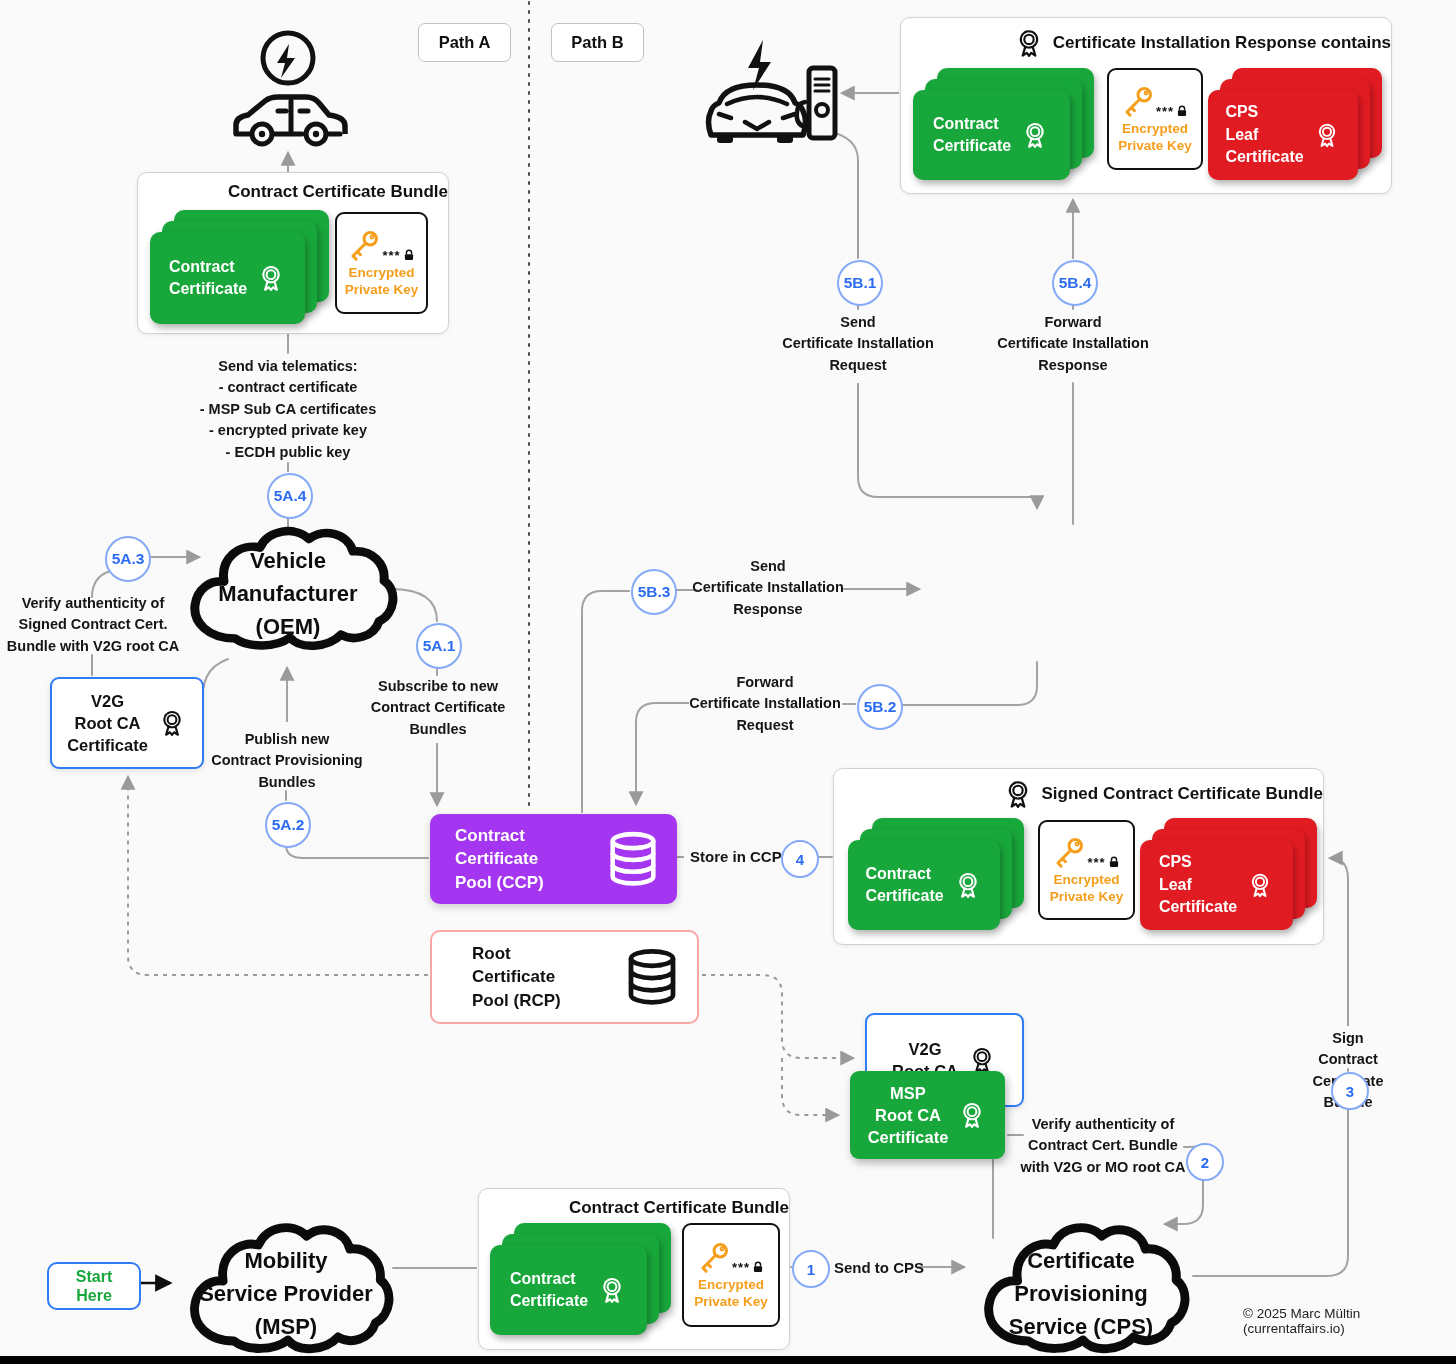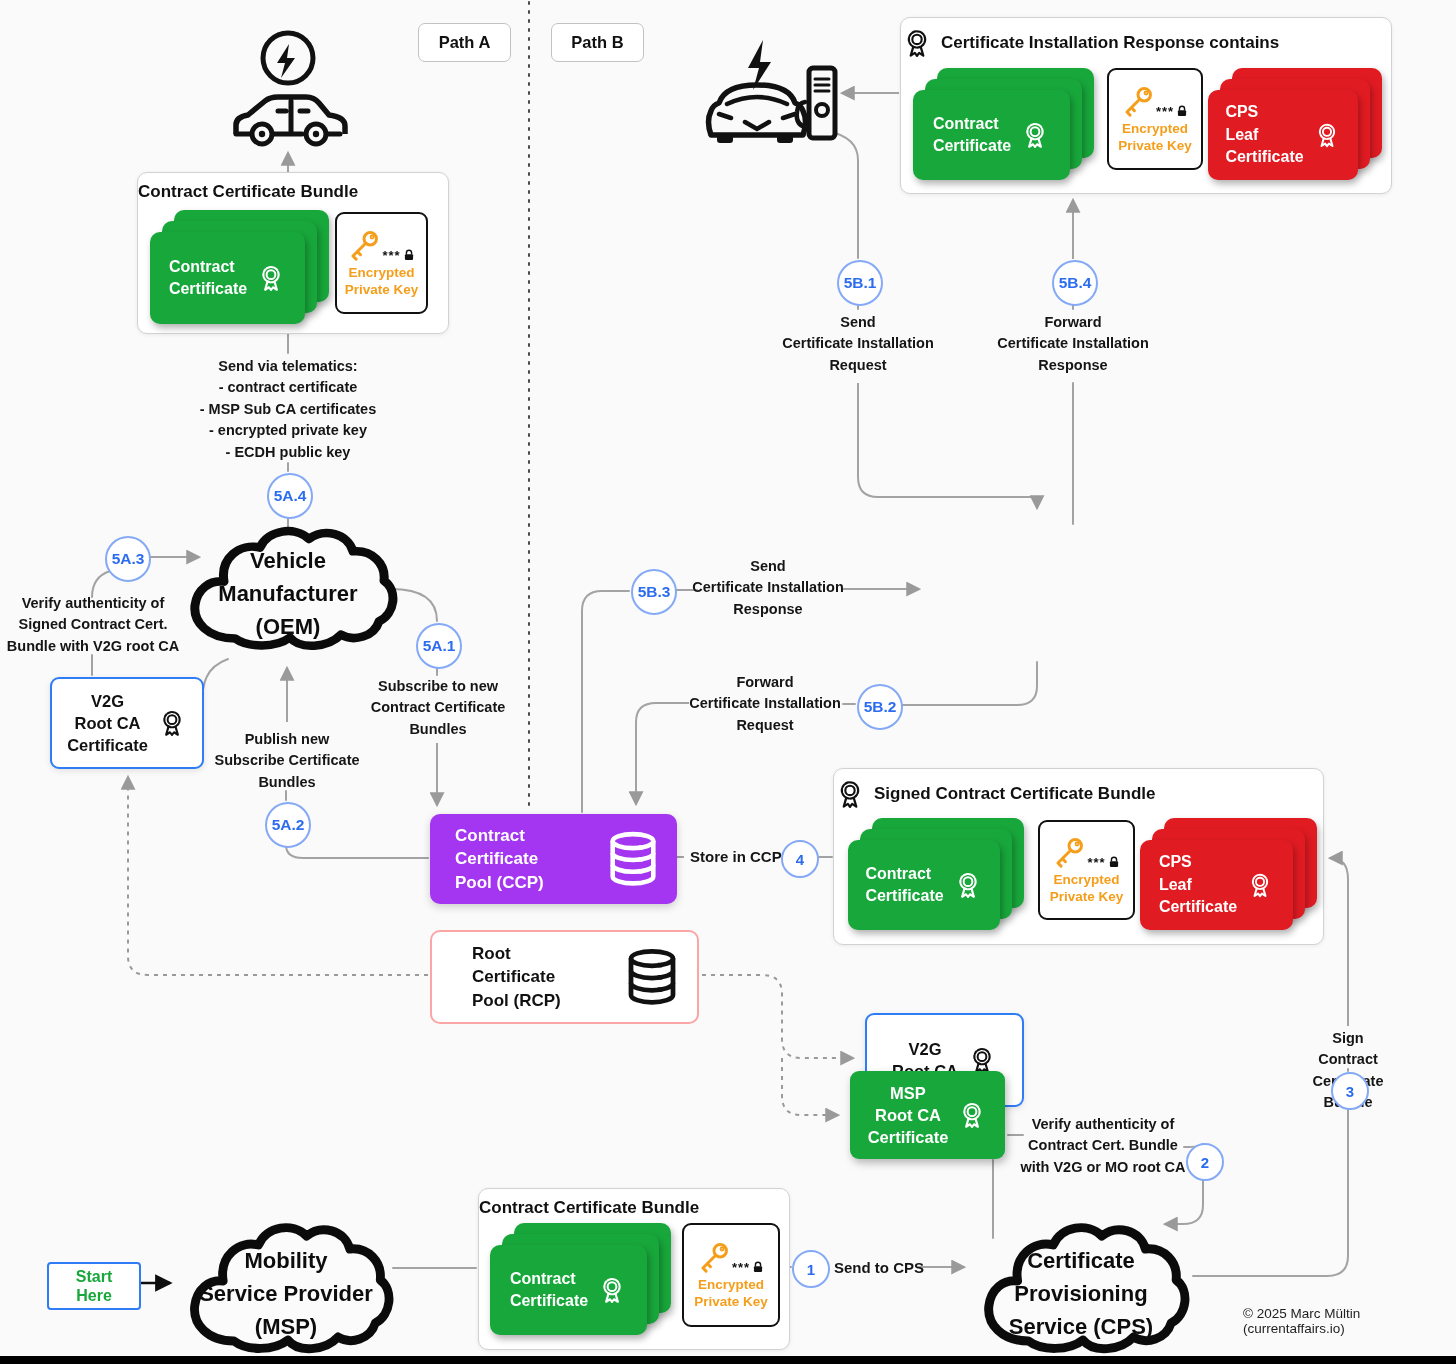--- a/index.html
+++ b/index.html
@@ -15,21 +15,21 @@
   .plabel{position:absolute;z-index:2;background:#fff;border:1.5px solid #c2c2c2;border-radius:7px;
           display:flex;align-items:center;justify-content:center;font-weight:700;font-size:16.5px;color:#111;}
   
   .stepc{position:absolute;z-index:3;background:#fff;border:2px solid #84a9f6;border-radius:50%;
          color:#2b6cf0;font-weight:700;display:flex;align-items:center;justify-content:center;}
   .big{width:42px;height:42px;font-size:15.5px;}
   .small{width:34px;height:34px;font-size:15px;}
   
   .bbox{position:absolute;z-index:2;background:#fff;border:1.5px solid #d2d2d2;border-radius:10px;
         box-shadow:0 1px 4px rgba(0,0,0,.07);}
-  .btitle{position:absolute;top:9px;left:0;right:0;display:flex;align-items:center;justify-content:flex-start;
+  .btitle{position:absolute;top:9px;left:0;right:0;display:flex;align-items:center;justify-content:flex-end;
           gap:8px;font-weight:700;font-size:17px;color:#111;}
   
   .stack{position:absolute;}
   .card{position:absolute;left:0;top:0;width:100%;height:100%;border-radius:10px;
         box-shadow:2px 4px 7px rgba(0,0,0,.3);}
   .card.b1{transform:translate(12px,-11px);}
   .card.b2{transform:translate(24px,-22px);}
   .card.front{display:flex;align-items:center;justify-content:center;gap:9px;color:#fff;}
   .card .ctext{white-space:pre-line;font-weight:700;font-size:16px;line-height:1.4;text-align:left;}
   .greenS .card{background:#18a73b;}
@@ -52,21 +52,21 @@
   .ccp{background:#a435f0;color:#fff;box-shadow:0 3px 8px rgba(0,0,0,.18);padding-left:25px;}
   .rcp{background:#fff;color:#111;border:2px solid #fca5a5;padding-left:40px;}
   .pool .dbic{position:absolute;right:15px;top:50%;transform:translateY(-50%);}
   
   .cabox{position:absolute;z-index:2;background:#fff;border-radius:9px;display:flex;align-items:center;
          justify-content:center;gap:9px;font-weight:700;font-size:16.5px;line-height:1.35;color:#111;}
   .cabox .ctext{white-space:pre-line;text-align:center;}
   .blueB{border:2.5px solid #2e7cf6;box-shadow:0 2px 6px rgba(0,0,0,.1);}
   .greenB{background:#18a73b;color:#fff;box-shadow:2px 4px 8px rgba(0,0,0,.28);border:none;}
   
-  .starthere{position:absolute;z-index:2;background:#fff;border:2px solid #2e7cf6;border-radius:4px;
+  .starthere{position:absolute;z-index:2;background:#fff;border:2px solid #2e7cf6;border-radius:10px;
              display:flex;align-items:center;justify-content:center;text-align:center;
              font-weight:700;font-size:16px;color:#18a73b;white-space:pre-line;line-height:1.2;}
   .copyright{position:absolute;z-index:2;font-size:13.5px;color:#1e1e1e;font-weight:500;}
   .botbar{position:absolute;left:0;top:1356px;width:1456px;height:8px;background:#000;z-index:4;}
 </style>
 </head>
 <body>
 
 <svg width="0" height="0" style="position:absolute" aria-hidden="true">
   <defs>
@@ -303,21 +303,21 @@
   </div>
 
   <div class="stepc big" style="left:416px;top:623px">
       <span>5A.1</span>
     </div>
   <div class="txt" style="left:438px;top:676px"><b>Subscribe</b><span> to new
 Contract Certificate
 Bundles</span></div>
 
   <div class="txt" style="left:287px;top:729px">Publish new
-Subscribe Certificate
+Contract Provisioning
 Bundles</div>
   <div class="stepc big" style="left:265px;top:802px">
       <span>5A.2</span>
     </div>
 
   <div class="stepc big" style="left:631px;top:569px">
       <span>5B.3</span>
     </div>
   <div class="txt" style="left:768px;top:556px"><span>Send
 Certificate Installation

